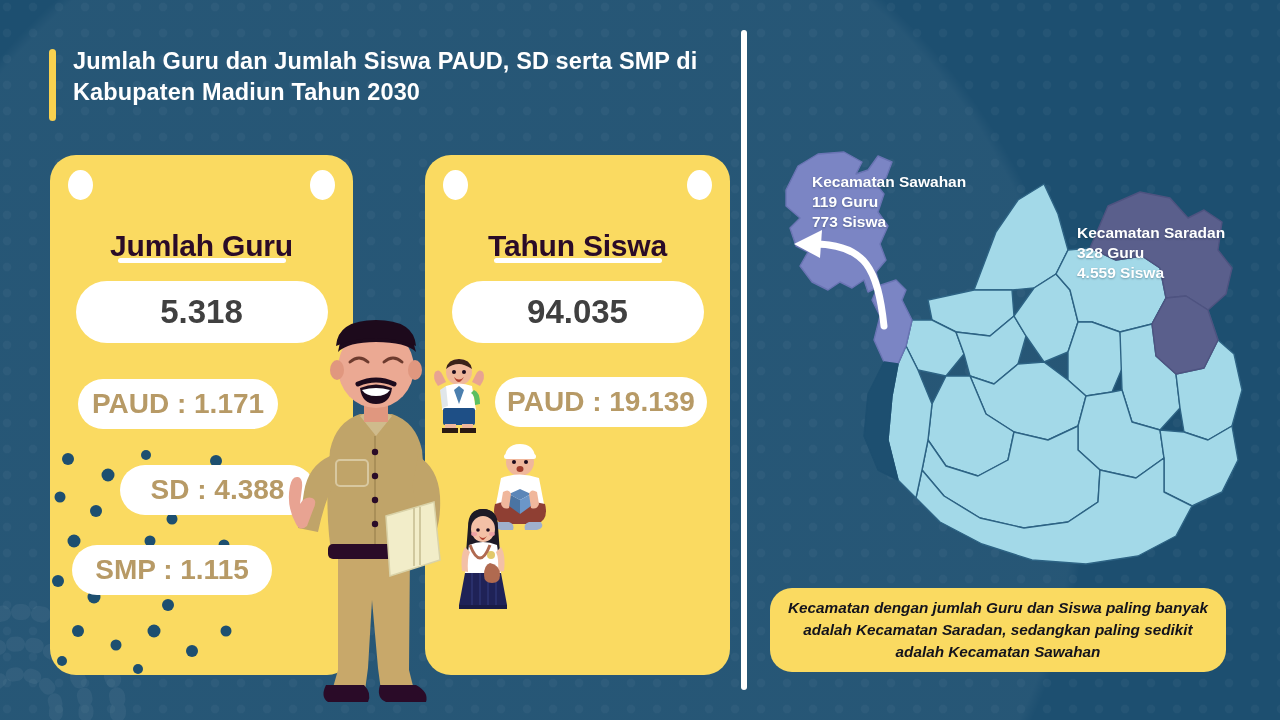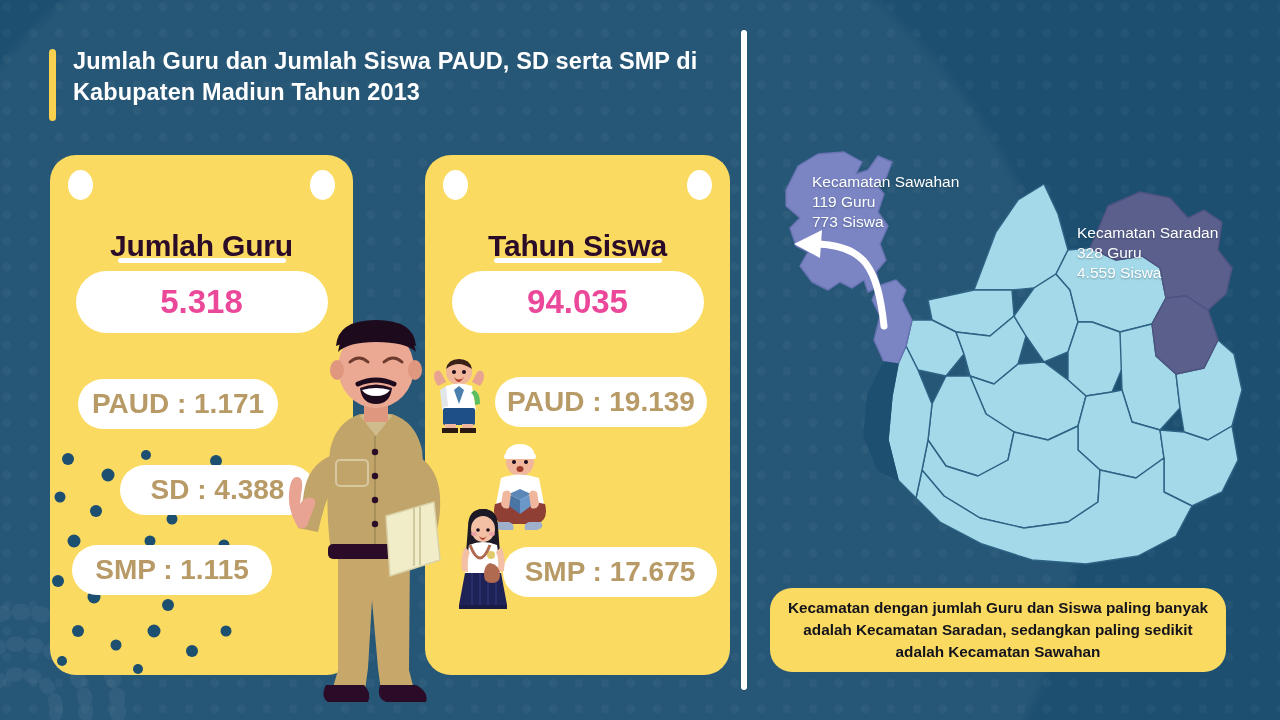--- a/index.html
+++ b/index.html
@@ -51,24 +51,24 @@
   .card-hole.right{ right:18px; }
   .card-title{
     position:absolute; left:0; right:0; top:55px; text-align:center;
     font-size:30px; font-weight:bold; color:#2a0b28; letter-spacing:-.2px;margin-top:19px;
   }
   .card-rule{
     position:absolute; height:5px; background:#ffffff; border-radius:3px;
     top:103px; left:50%; transform:translateX(-50%); width:168px;
   }
   .total-pill{
-    position:absolute; top:116px; left:50%; transform:translateX(-50%);
+    position:absolute; top:126px; left:50%; transform:translateX(-50%);
     width:252px; height:62px; background:#ffffff; border-radius:34px;
     display:flex; align-items:center; justify-content:center;
-    font-size:33px; font-weight:bold; color:#ec4899;
+    font-size:33px; font-weight:bold; color:#404040;
   }
   .sub-pill{
     position:absolute; height:50px; background:#ffffff; border-radius:28px;
     display:flex; align-items:center; justify-content:center;
     font-size:28px; font-weight:bold; color:#b79a66; white-space:nowrap;
     padding:0 20px; z-index:5;
   }
   
   #guru-pill-0{ left:28px;  top:224px; width:200px; }
   #guru-pill-1{ left:70px;  top:310px; width:195px; }
@@ -81,33 +81,33 @@
   #guru-dots{ position:absolute; left:0; bottom:0; width:190px; height:230px; z-index:4; }
   
   #teacher{ position:absolute; left:268px; top:300px; width:215px; height:420px; z-index:5; }
   .kid{ position:absolute; z-index:5; }
   #kid-paud{ left:428px; top:358px; width:62px; height:78px; }
   #kid-sd{ left:483px; top:440px; width:75px; height:92px; }
   #kid-smp{ left:452px; top:505px; width:62px; height:112px; }
   
   #map-wrap{ position:absolute; left:756px; top:140px; width:506px; height:440px; z-index:4; }
   .map-label{
-    position:absolute; color:#ffffff; font-weight:normal; font-size:15.5px;
+    position:absolute; color:#ffffff; font-weight:bold; font-size:15.5px;
     line-height:1.30; z-index:6; text-shadow:0 1px 2px rgba(10,35,55,.35);
   }
   #label-sawahan{ left:812px; top:172px; }
   #label-saradan{ left:1077px; top:223px; }
   
   #note-box{
     position:absolute; left:770px; top:588px; width:456px; height:84px;
     background:#fada61; border-radius:22px; z-index:5;
     display:flex; align-items:center; justify-content:center; padding:0 16px;
   }
   #note-text{
-    text-align:center; font-size:15.3px; font-weight:bold; color:#13131c; line-height:1.42;
+    text-align:center; font-size:15.3px; font-weight:bold; color:#13131c; line-height:1.42;font-style:italic;
   }
 </style>
 </head>
 <body>
 
 <svg id="bg-dots" viewBox="0 0 1280 720" preserveAspectRatio="none">
   <defs>
     <pattern id="dotPat" width="26" height="26" patternUnits="userSpaceOnUse">
       <circle cx="7" cy="7" r="4.2" fill="#ffffff" fill-opacity="0.035"></circle>
     </pattern>
@@ -120,21 +120,21 @@
   <circle cx="110" cy="150" r="66" fill="none" stroke="#ffffff" stroke-opacity=".05" stroke-width="15" stroke-dasharray="4 15" stroke-linecap="round"></circle>
   <circle cx="110" cy="150" r="36" fill="none" stroke="#ffffff" stroke-opacity=".05" stroke-width="14" stroke-dasharray="4 14" stroke-linecap="round"></circle>
 </svg>
 
 <div id="panel-divider"></div>
 
 <section class="panel" id="left-panel">
 
   <div class="heading" id="left-heading">
     <div class="heading-bar"></div>
-    <div class="heading-text">Jumlah Guru dan Jumlah Siswa PAUD, SD serta SMP di Kabupaten Madiun Tahun 2013</div>
+    <div class="heading-text">Jumlah Guru dan Jumlah Siswa PAUD, SD serta SMP di Kabupaten Madiun Tahun 2030</div>
   </div>
 
   <div class="stat-card" id="card-guru">
     <svg id="guru-dots" viewBox="0 0 190 230">
       <g fill="#1d4f70">
         <circle cx="18" cy="14" r="6"></circle>
           <circle cx="58" cy="30" r="6.5"></circle>
           <circle cx="96" cy="10" r="5"></circle>
         <circle cx="130" cy="36" r="6"></circle>
           <circle cx="166" cy="16" r="6"></circle>
@@ -172,21 +172,20 @@
     <div class="sub-pill" id="guru-pill-2">SMP : 1.115</div>
   </div>
 
   <div class="stat-card" id="card-siswa">
     <div class="card-hole left"></div>
     <div class="card-hole right"></div>
     <div class="card-title">Tahun Siswa</div>
     <div class="card-rule"></div>
     <div class="total-pill">94.035</div>
     <div class="sub-pill" id="siswa-pill-0">PAUD : 19.139</div>
-    <div class="sub-pill" id="siswa-pill-2">SMP : 17.675</div>
   </div>
 
   <svg id="teacher" viewBox="0 0 215 420">
 
     <path d="M70 250 L70 370 L62 398 L96 398 L100 368 L104 300 L110 368 L114 398 L148 398 L141 370 L142 250 Z" fill="#c8a86a"></path>
     <path d="M58 385 q-6 12 2 17 h40 q4 -9 -4 -17 z" fill="#2a0b28"></path>
     <path d="M112 385 q-4 13 6 17 h40 q3 -10 -10 -17 z" fill="#2a0b28"></path>
 
     <path d="M62 150 q-6 60 2 108 h86 q10 -52 4 -108 q-6 -28 -30 -36 h-32 q-24 8 -30 36 z" fill="#c0a469"></path>
     <rect x="60" y="244" width="94" height="15" rx="5" fill="#2a0b28"></rect>

